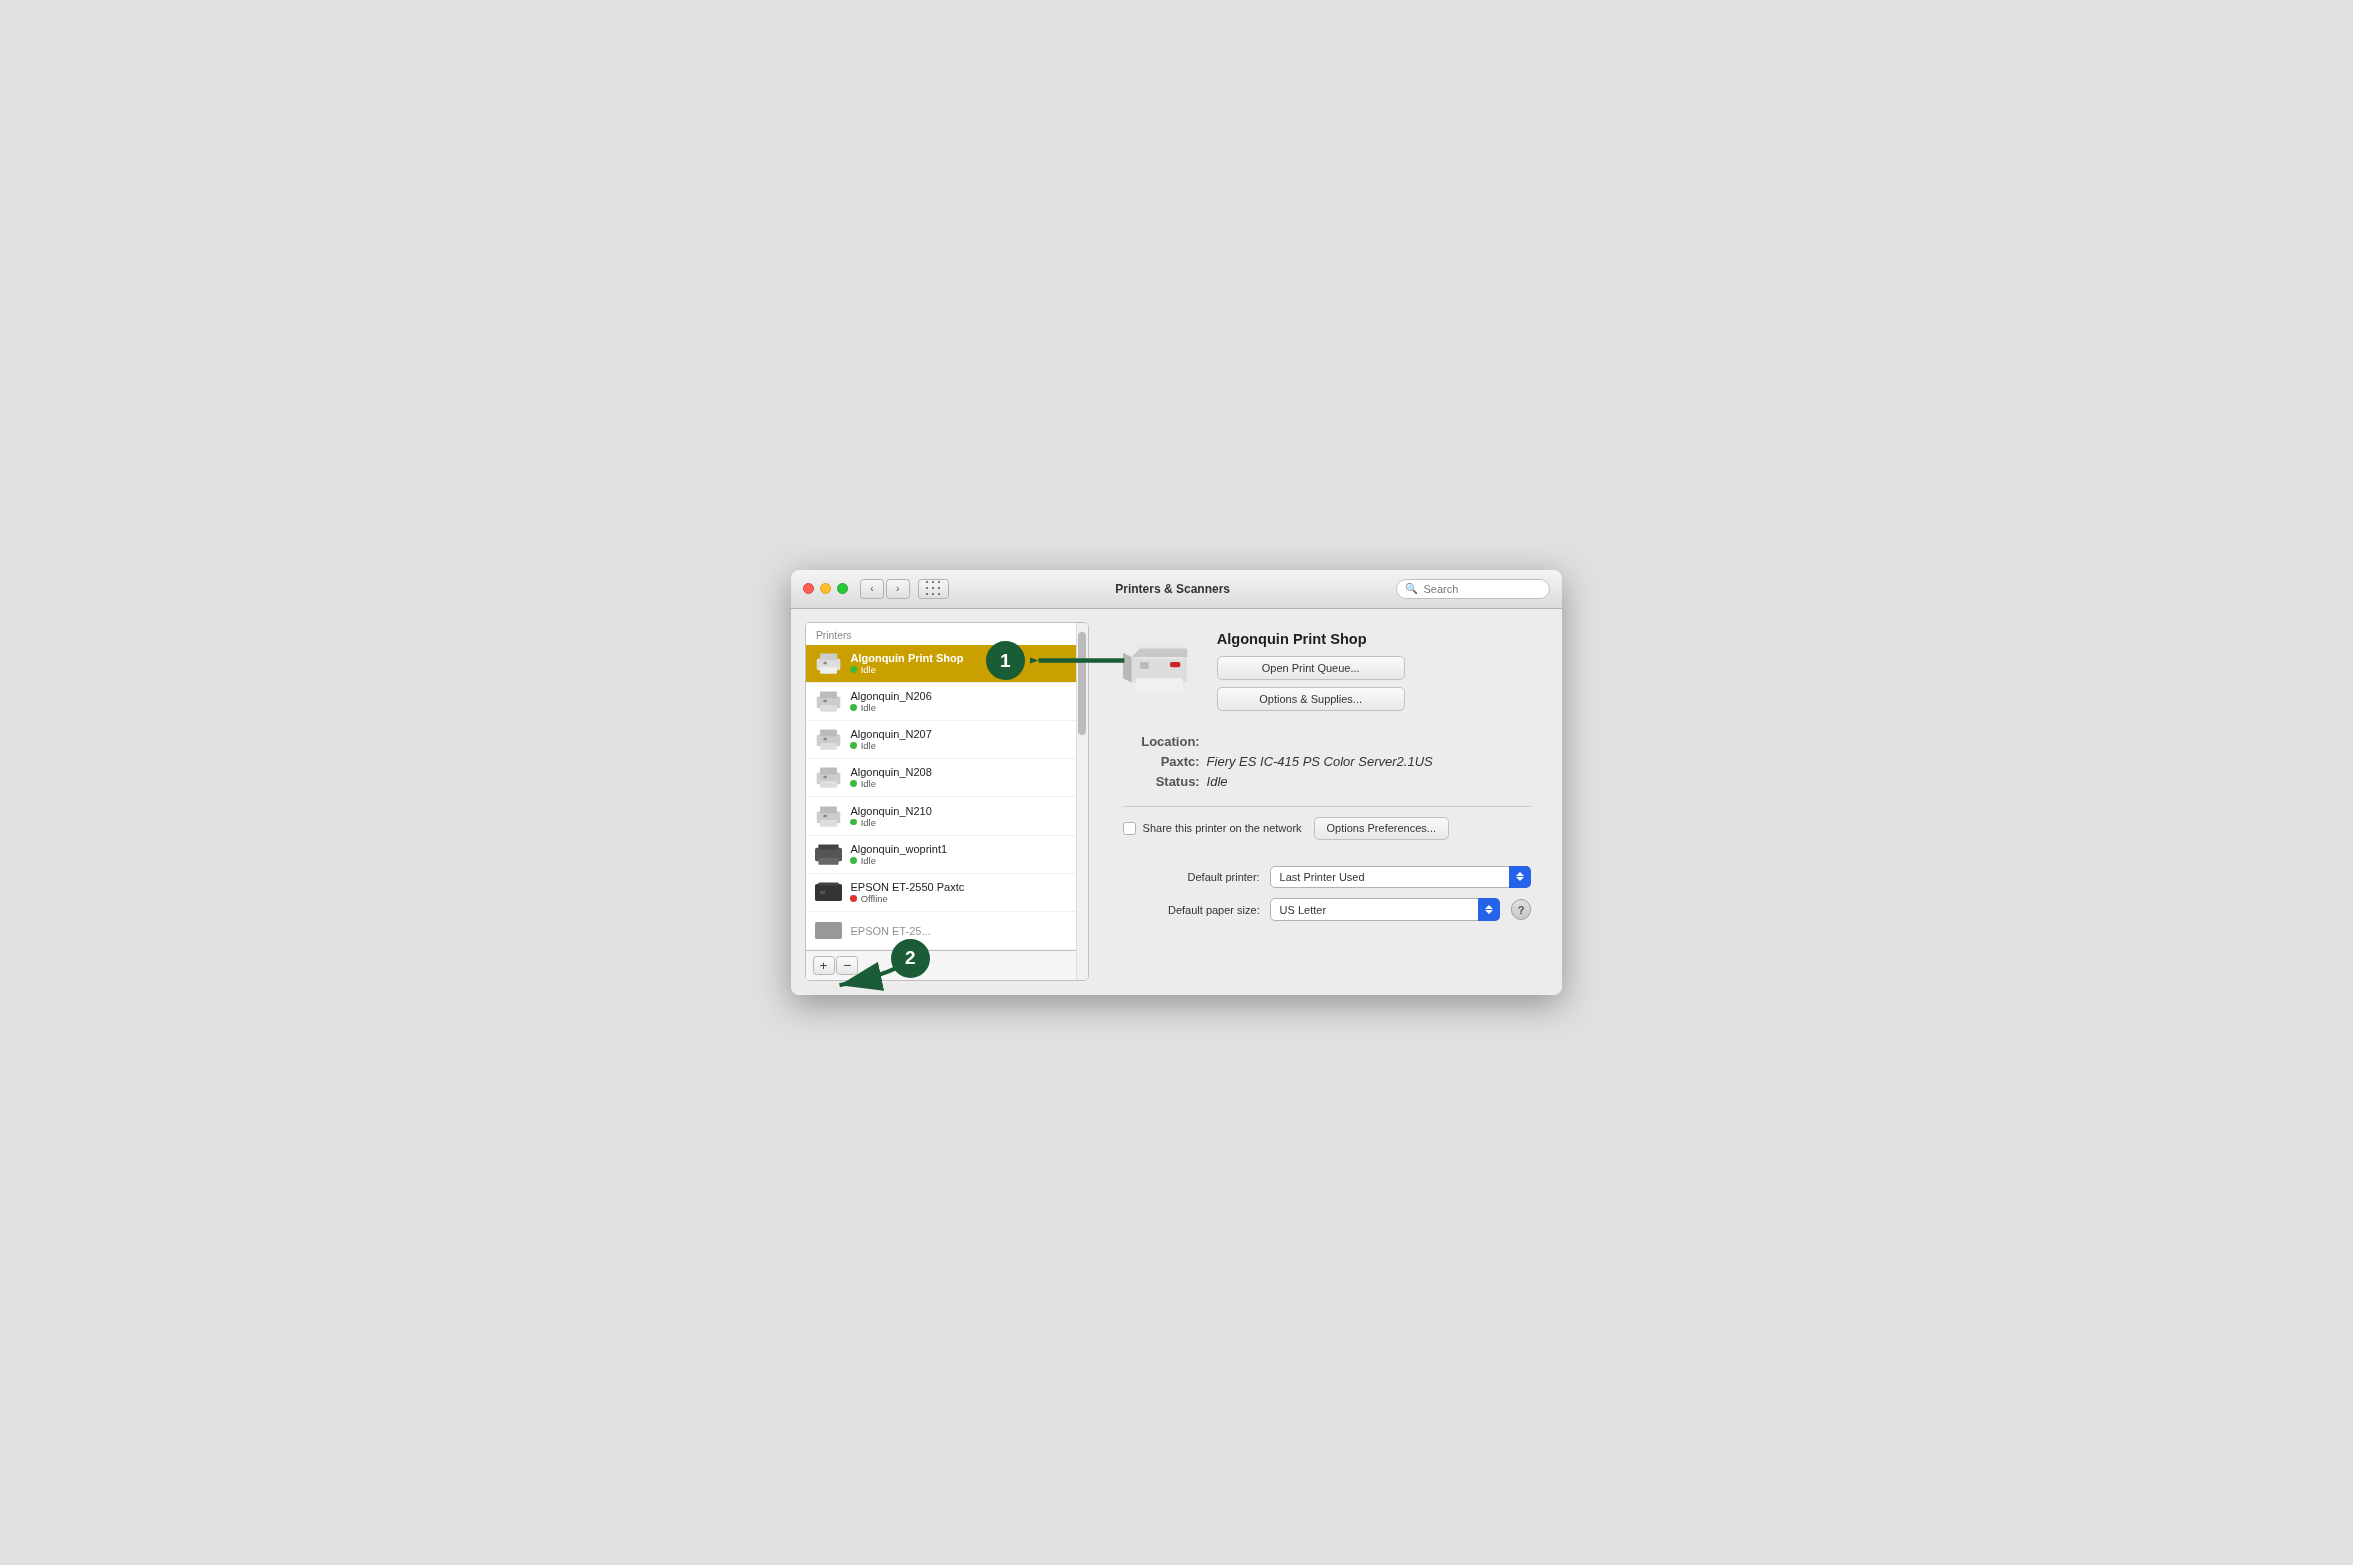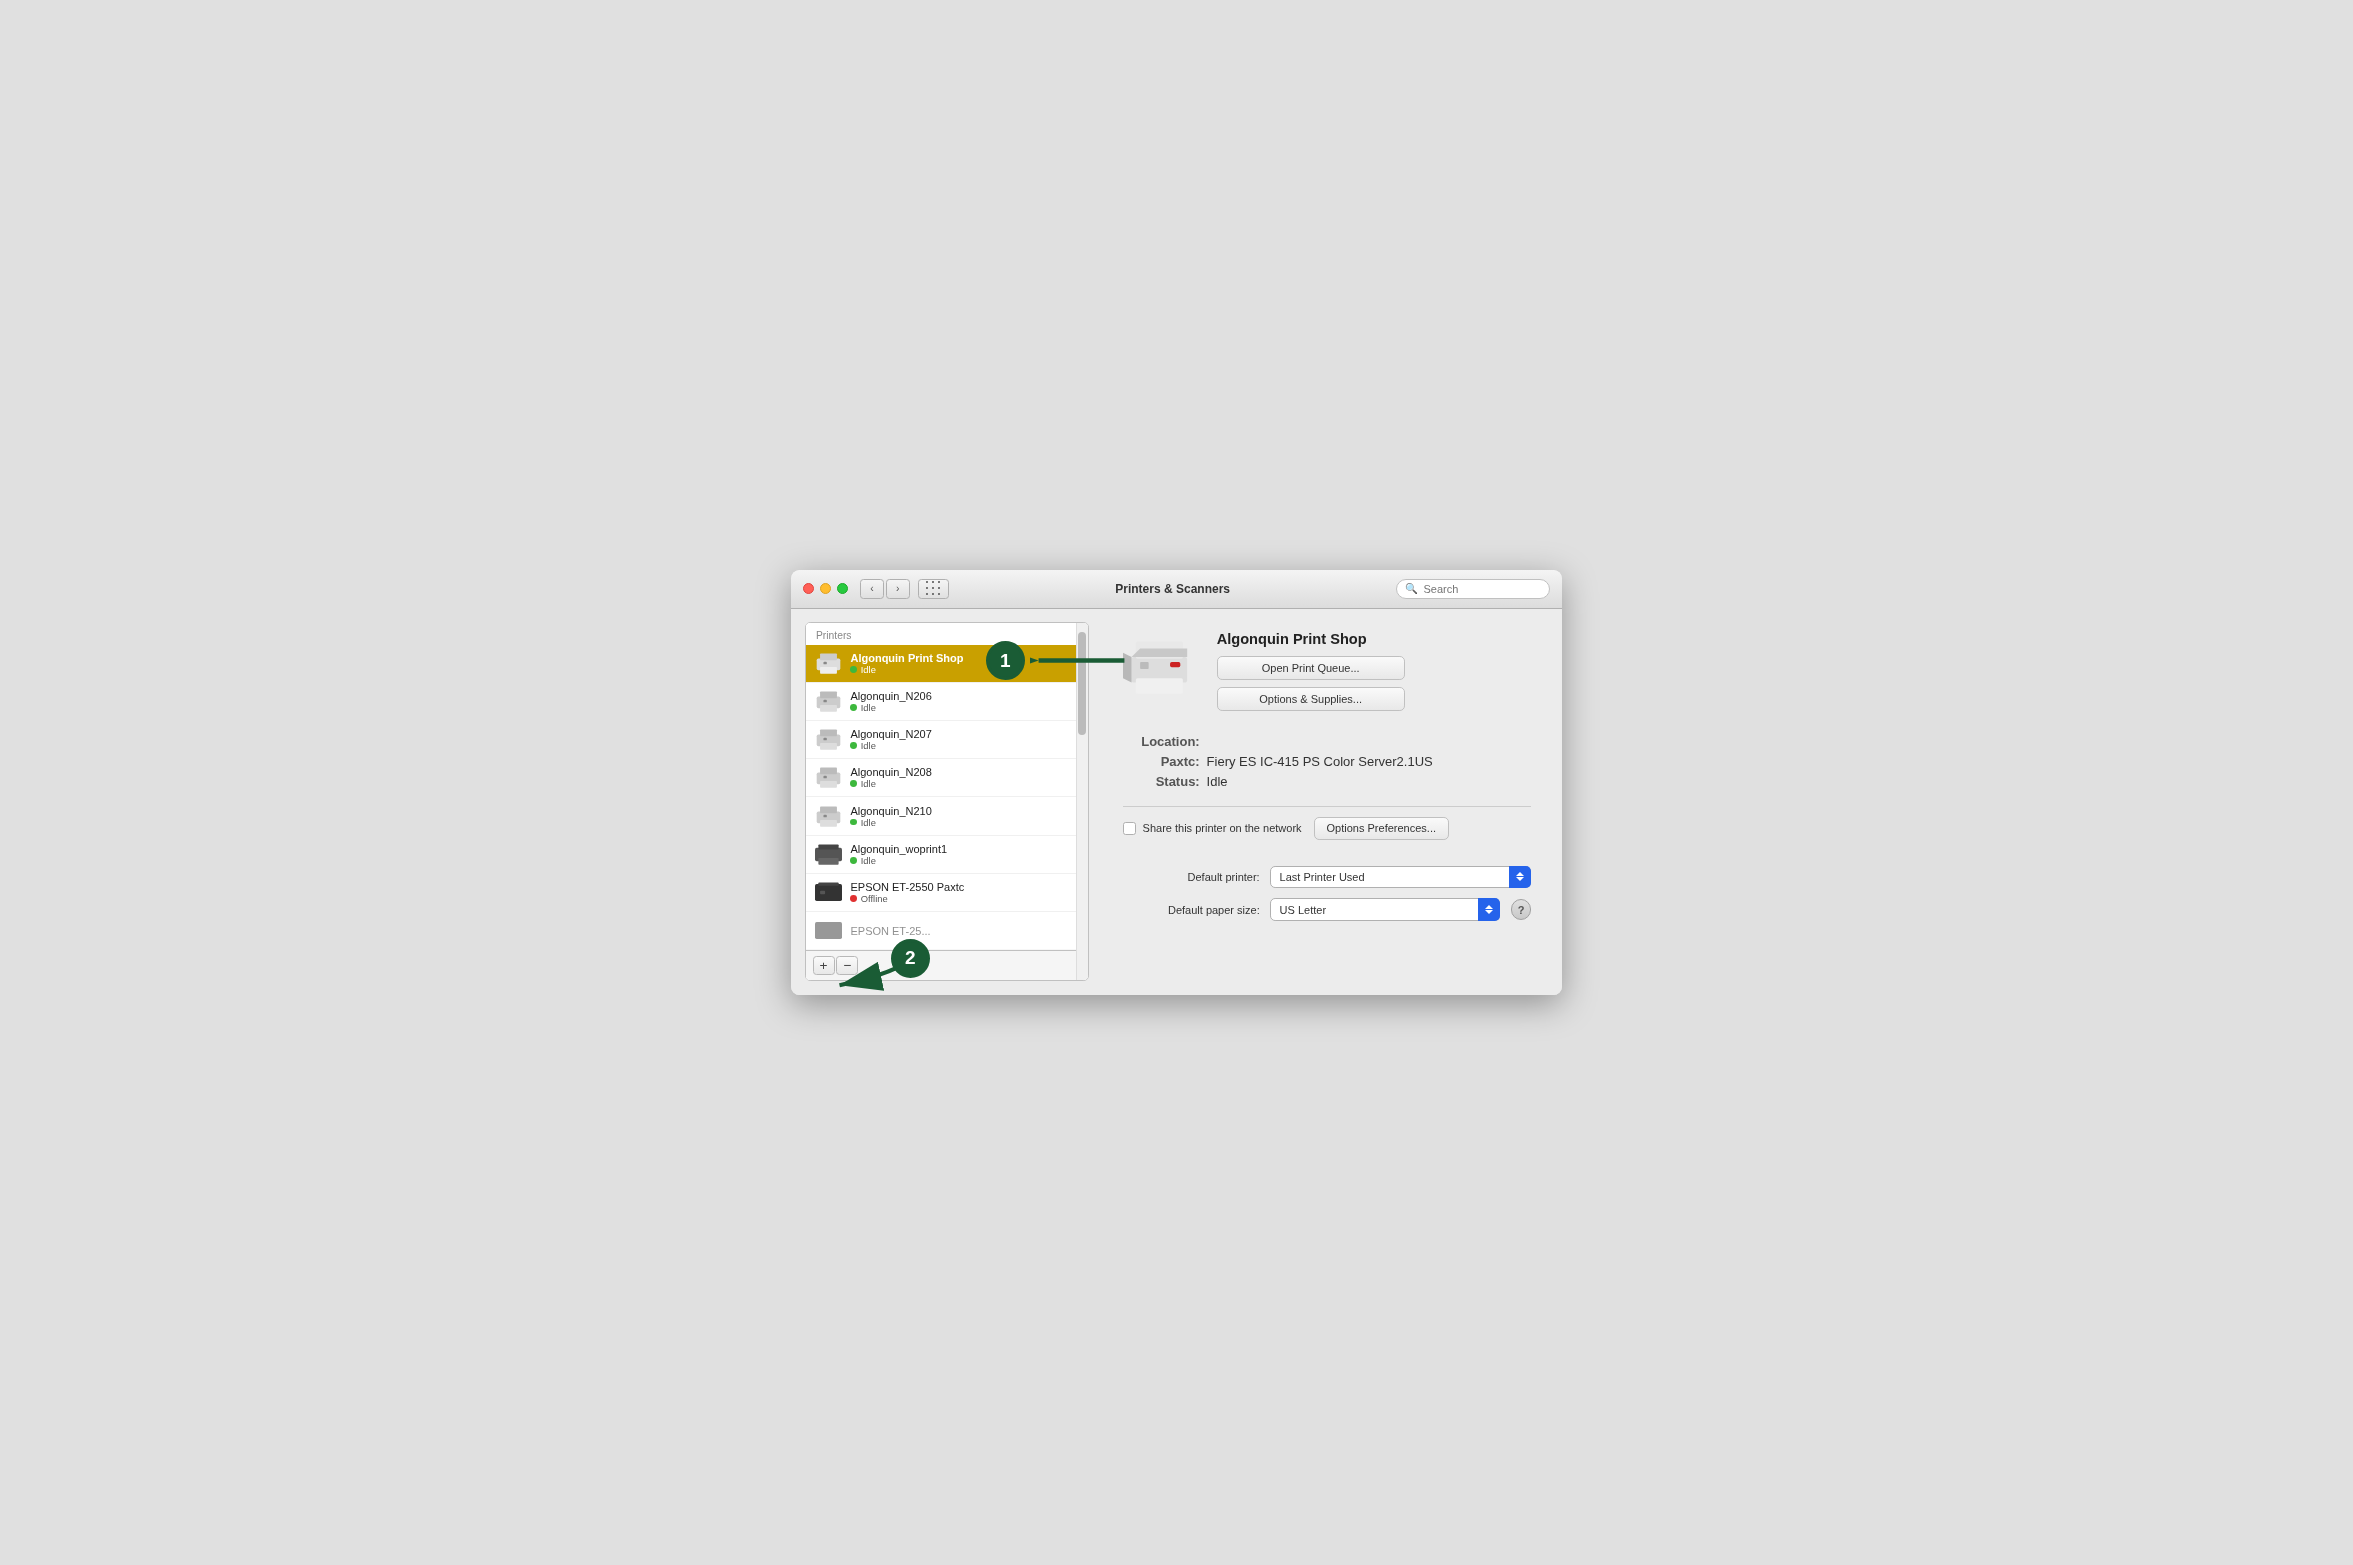--- a/index.html
+++ b/index.html
@@ -269,21 +269,21 @@
       padding: 2.6px 0;
       font-size: 13px;
     }
     .info-label {
       text-align: right;
       width: 77px;
       font-weight: 600;
       color: #555;
       margin-right: 6.9px;
     }
-    .info-value { color: #333; }
+    .info-value { color: #333; font-style: italic; }
     .divider {
       border: none;
       border-top: 0.9px solid #ccc;
       margin: 10.3px 0;
     }
     .share-row {
       display: flex;
       align-items: center;
       gap: 12px;
       margin-bottom: 17px;

